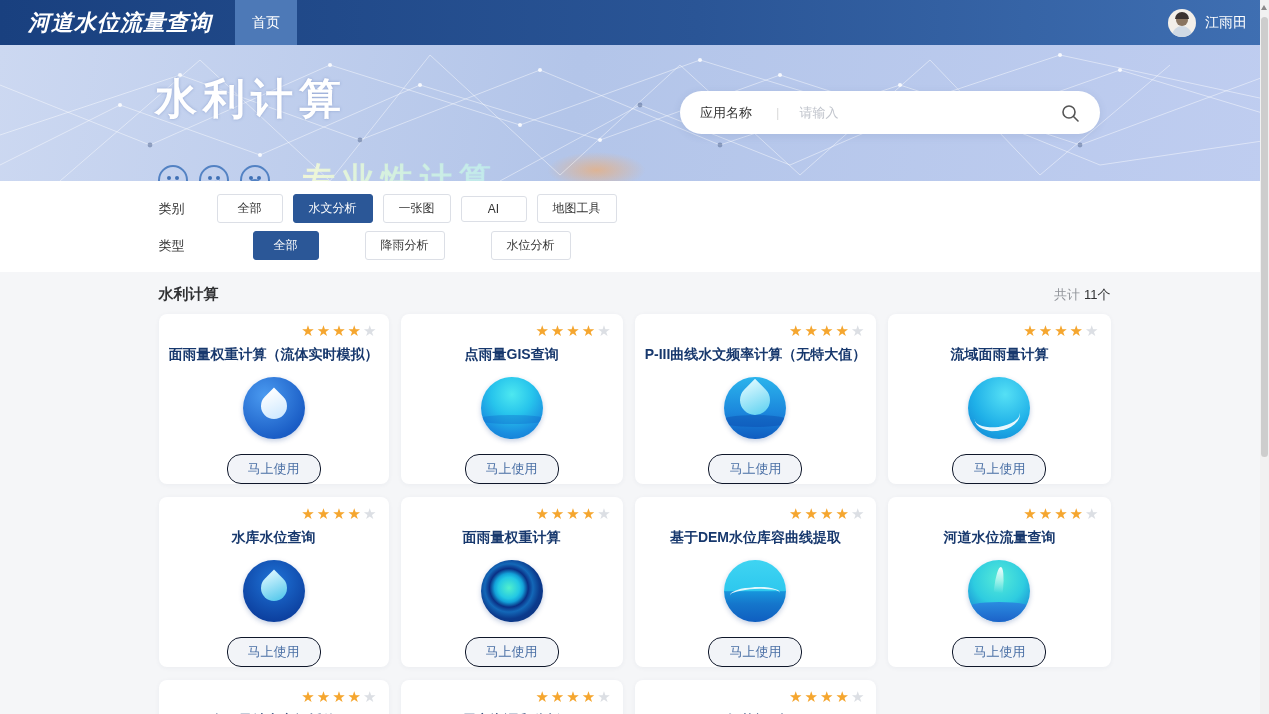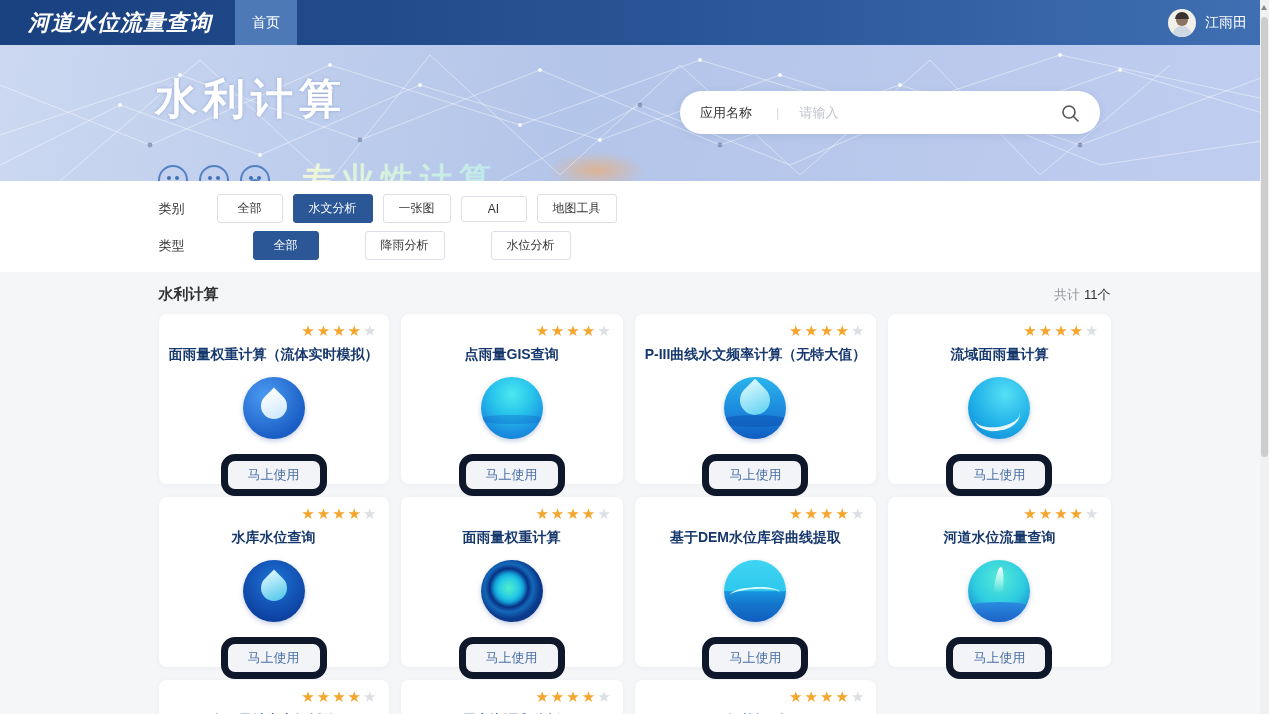--- a/index.html
+++ b/index.html
@@ -75,21 +75,21 @@
   .grid{display:grid; grid-template-columns:repeat(4,1fr); gap:13px 12px; margin:0 auto;}
   .card{background:#fff; border-radius:8px; height:170px; padding:9px 10px; text-align:center;
     box-shadow:0 1px 5px rgba(30,50,90,.05); cursor:pointer;}
   .stars{text-align:right; font-size:15px; line-height:16px; letter-spacing:2px; user-select:none;}
   .star{color:var(--star-empty);}
   .star.filled{color:var(--star-filled);}
   .card-title{margin-top:7px; font-size:14px; font-weight:bold; color:var(--card-title); white-space:nowrap; overflow:hidden;}
   .app-icon{width:62px; height:62px; border-radius:50%; margin:13px auto 15px; position:relative; overflow:hidden;
     box-shadow:0 2px 5px rgba(20,60,140,.25);}
   .app-icon::before,.app-icon::after{content:""; position:absolute;}
-  .use-btn{display:inline-block; padding:5px 20px; border-radius:14px; background:#f2f4f8; border:7px solid #0f172a;
+  .use-btn{display:inline-block; padding:5px 20px; border-radius:14px; background:#f2f4f8; border:1px solid #0f172a;
     color:var(--btn-text); font-size:13px; cursor:pointer; font-family:"Liberation Sans","DejaVu Sans",sans-serif;}
 
   
   .icon--area-rain-drop{background:radial-gradient(circle at 35% 30%, #4a9af0, #1b5ec6 72%, #1450b4);}
   .icon--area-rain-drop::after{width:26px; height:26px; left:18px; top:16px;
     background:linear-gradient(200deg,#ffffff,#c9e6ff); border-radius:50% 0 50% 50%; transform:rotate(-45deg);}
   .icon--gis-globe{background:radial-gradient(circle at 50% 28%, #4de8f0 0%, #27c4ec 38%, #1a8ee0 72%, #1273cc 100%);}
   .icon--gis-globe::after{width:70px; height:9px; left:-4px; top:38px; background:rgba(14,100,200,.35); border-radius:50%;}
   .icon--drop-sea{background:linear-gradient(180deg,#2bb4ec 0%, #1b86dc 58%, #0f5cc0 100%);}
   .icon--drop-sea::after{width:30px; height:30px; left:16px; top:8px;

